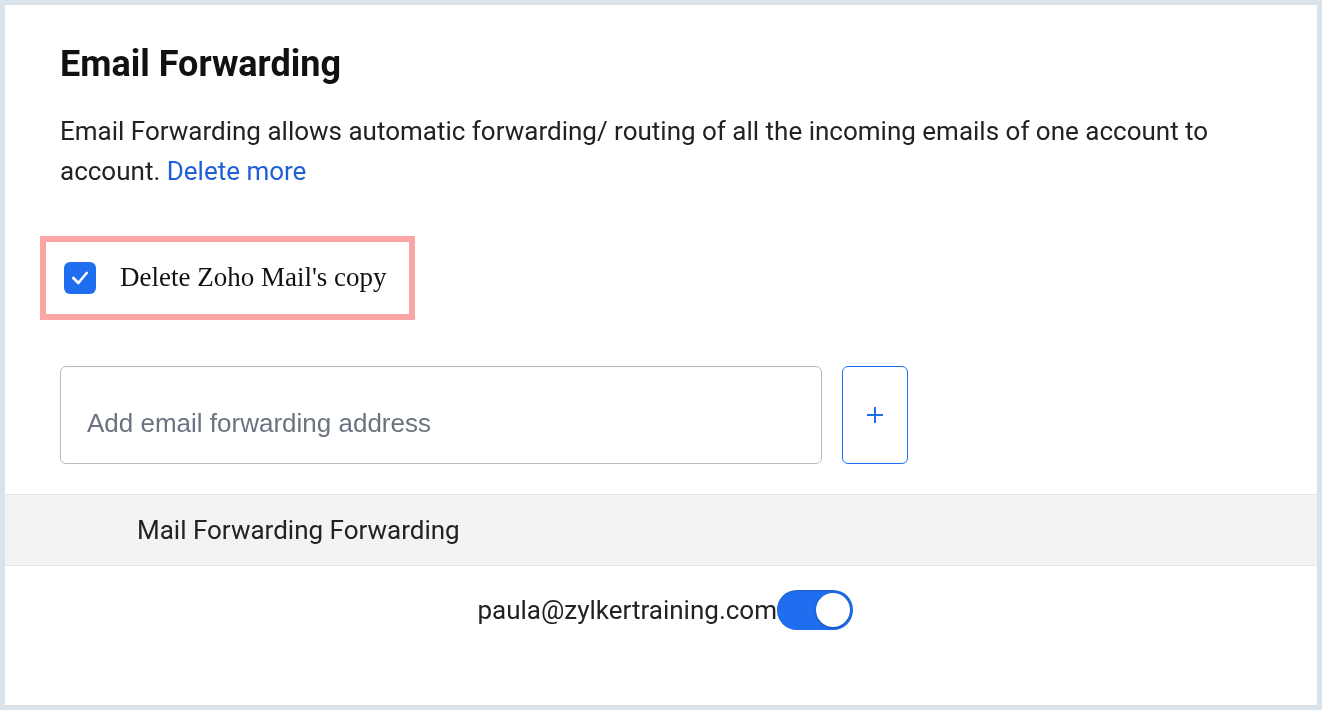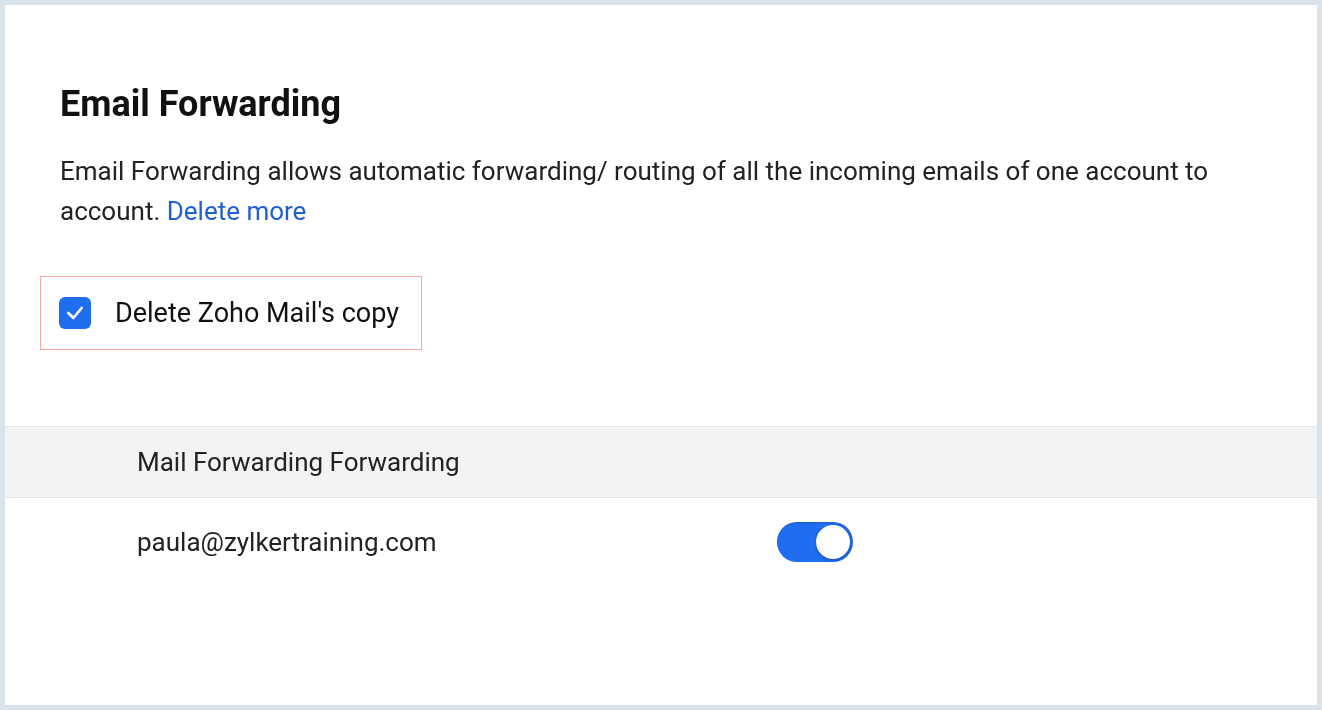--- a/index.html
+++ b/index.html
@@ -16,21 +16,20 @@
     height: 710px;
   }
   .panel {
     background: #ffffff;
     width: 100%;
     height: 100%;
     overflow: hidden;
   }
   .content {
     padding: 38px 55px 30px 55px;
-    margin-top: 40px;
   }
   h1.title {
     font-size: 36px;
     font-weight: 700;
     color: #111;
     margin-bottom: 26px;
   }
   .description {
     font-size: 26px;
     line-height: 1.55;
@@ -38,24 +37,25 @@
     margin-bottom: 44px;
   }
   .learn-more {
     color: #1f5fd6;
     text-decoration: none;
     cursor: pointer;
   }
   .delete-copy-box {
     display: inline-flex;
     align-items: flex-start;
-    border: 1px solid #fca5a5;
+    border: 6px solid #fca5a5;
     padding: 20px 22px 20px 18px;
     margin-left: -20px;
     margin-bottom: 46px;
+    font-family: Liberation Serif, serif;
   }
   .checkbox {
     width: 32px;
     height: 32px;
     border-radius: 6px;
     background: #1f6ef0;
     display: flex;
     align-items: center;
     justify-content: center;
     margin-right: 24px;
@@ -118,20 +118,21 @@
     font-size: 26px;
     color: #222;
     width: 100%;
   }
   .table-row {
     display: flex;
     align-items: center;
     padding: 24px 0 24px 132px;
     font-size: 26px;
     color: #222;
+    text-align: right;
   }
   .row-email {
     flex: 0 0 640px;
   }
   .toggle {
     width: 76px;
     height: 40px;
     background: #1f6ef0;
     border-radius: 20px;
     position: relative;
@@ -165,20 +166,29 @@
 
       <div class="delete-copy-box">
         <span class="checkbox">
           <svg viewBox="0 0 24 24">
               <polyline points="4 12 10 18 20 6"></polyline>
             </svg>
         </span>
         <span class="delete-copy-label">Delete Zoho Mail's copy</span>
       </div>
 
+      <div class="input-row">
+        <input type="text" class="email-input" placeholder="Add email forwarding address" style="">
+        <div class="add-btn">
+          <svg viewBox="0 0 24 24">
+            <line x1="12" y1="4" x2="12" y2="20"></line>
+            <line x1="4" y1="12" x2="20" y2="12"></line>
+          </svg>
+        </div>
+      </div>
     </div>
 
     <div class="table-header">Mail Forwarding Forwarding</div>
 
     <div class="table-row">
       <span class="row-email">paula@zylkertraining.com</span>
       <div class="toggle">
         <div class="knob"></div>
       </div>
     </div>

